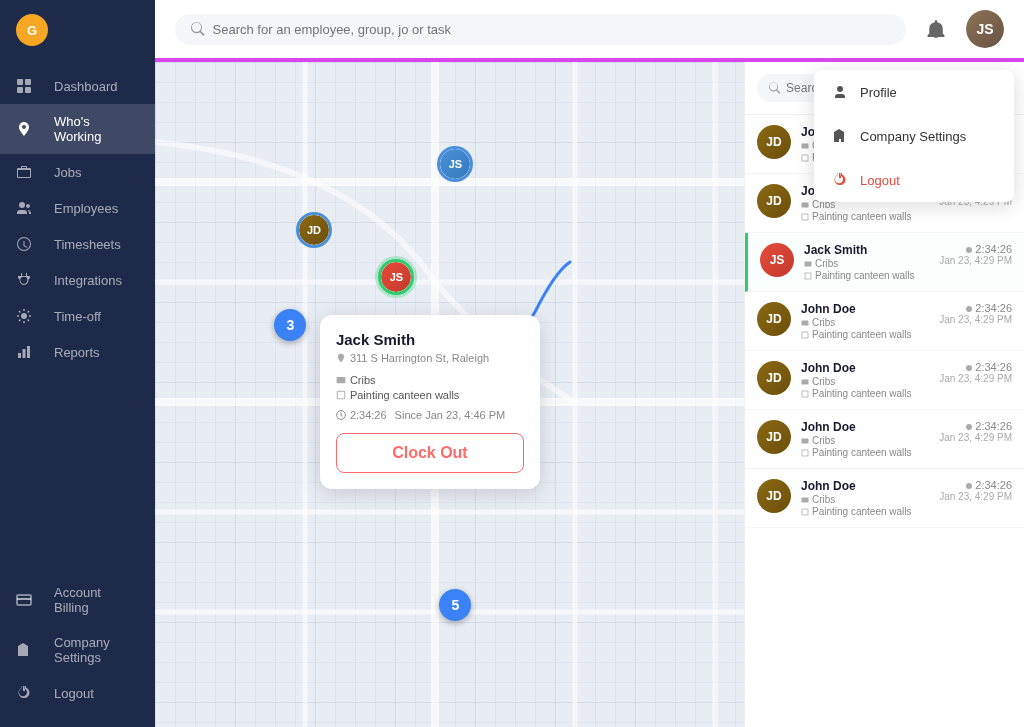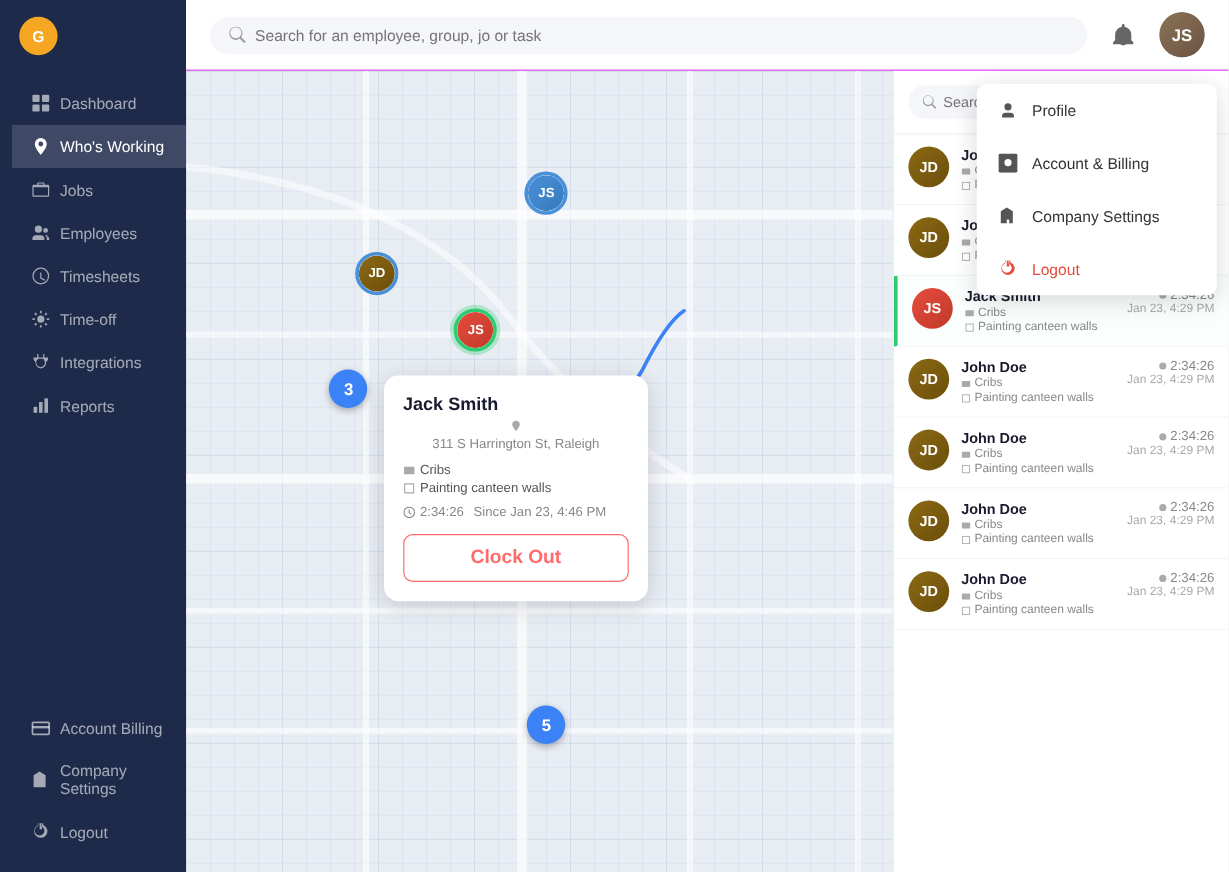--- a/index.html
+++ b/index.html
@@ -23,44 +23,43 @@
     }
     .logo-circle {
       width: 32px; height: 32px;
       background: #f5a623;
       border-radius: 50%;
       display: flex; align-items: center; justify-content: center;
       font-weight: bold; color: white; font-size: 13px;
     }
     .sidebar-nav { flex: 1; padding: 8px 0; }
     .nav-item {
-      display: flex; align-items: center; gap: 8px;
+      display: flex; align-items: center; gap: 22px;
       padding: 10px 16px;
       color: rgba(255,255,255,0.6);
       font-size: 13px;
       cursor: pointer;
       border-radius: 0;
       transition: background 0.15s;
-      margin-left: 10px;
     }
     .nav-item.active { background: rgba(255,255,255,0.15); color: white; }
     .nav-icon { width: 16px; height: 16px; display: flex; align-items: center; justify-content: center; flex-shrink: 0; }
     .sidebar-bottom { padding: 8px 0 16px; }
 
     
     .main { flex: 1; display: flex; flex-direction: column; position: relative; overflow: hidden; }
 
     
     .header {
       background: white;
       padding: 10px 20px;
       display: flex;
       align-items: center;
       gap: 12px;
-      border-bottom: 1px solid #d946ef;
+      border-bottom: 4px solid #d946ef;
       z-index: 10;
     }
     .search-bar {
       flex: 1;
       display: flex;
       align-items: center;
       background: #f5f6fa;
       border-radius: 20px;
       padding: 8px 16px;
       gap: 8px;
@@ -161,21 +160,21 @@
     .info-popup {
       position: absolute;
       background: white;
       border-radius: 12px;
       padding: 16px;
       width: 220px;
       box-shadow: 0 4px 20px rgba(0,0,0,0.15);
       z-index: 20;
     }
     .info-popup h3 { font-size: 15px; font-weight: 700; color: #1a1a2e; margin-bottom: 4px; }
-    .info-location { font-size: 11px; color: #888; display: flex; align-items: center; gap: 4px; margin-bottom: 10px; flex-direction: column; }
+    .info-location { font-size: 11px; color: #888; display: flex; align-items: center; gap: 4px; margin-bottom: 10px; }
     .info-detail { font-size: 11px; color: #555; margin-bottom: 3px; display: flex; align-items: center; gap: 4px; }
     .info-time-row { display: flex; align-items: center; gap: 8px; margin: 8px 0 12px; font-size: 11px; color: #888; }
     .time-badge { display: flex; align-items: center; gap: 4px; color: #888; }
     .clock-out-btn {
       width: 100%;
       padding: 10px;
       background: white;
       border: 1.5px solid #ff6b6b;
       border-radius: 8px;
       color: #ff6b6b;
@@ -325,34 +324,34 @@
             <path d="M8 1a7 7 0 1 0 0 14A7 7 0 0 0 8 1zm0 1a6 6 0 1 1 0 12A6 6 0 0 1 8 2zm.5 3v4.5l3 1.5-.5.87-3.5-1.87V5h1z"></path>
           </svg>
       </span>
       <span>Timesheets</span>
     </div>
 
 
     <div class="nav-item">
       <span class="nav-icon">
         <svg width="16" height="16" viewBox="0 0 16 16" fill="currentColor">
+            <path d="M5 1v3H2v2l1.5 1.5A5 5 0 0 0 8 13a5 5 0 0 0 4.5-5.5L14 6V4h-3V1h-1v3H6V1H5zm1 4h4l.5.5A4 4 0 0 1 8 12a4 4 0 0 1-3.5-5.5L5 6z"></path>
+          </svg>
+      </span>
+      <span>Integrations</span>
+    </div>
+
+    <div class="nav-item">
+      <span class="nav-icon">
+        <svg width="16" height="16" viewBox="0 0 16 16" fill="currentColor">
             <circle cx="8" cy="8" r="3"></circle>
             <path d="M8 1v2M8 13v2M1 8h2M13 8h2M3.05 3.05l1.41 1.41M11.54 11.54l1.41 1.41M3.05 12.95l1.41-1.41M11.54 4.46l1.41-1.41" stroke="currentColor" stroke-width="1.5" fill="none"></path>
           </svg>
       </span>
       <span>Time-off</span>
-    </div>
-
-    <div class="nav-item">
-      <span class="nav-icon">
-        <svg width="16" height="16" viewBox="0 0 16 16" fill="currentColor">
-            <path d="M5 1v3H2v2l1.5 1.5A5 5 0 0 0 8 13a5 5 0 0 0 4.5-5.5L14 6V4h-3V1h-1v3H6V1H5zm1 4h4l.5.5A4 4 0 0 1 8 12a4 4 0 0 1-3.5-5.5L5 6z"></path>
-          </svg>
-      </span>
-      <span>Integrations</span>
     </div>
 
     <div class="nav-item">
       <span class="nav-icon">
         <svg width="16" height="16" viewBox="0 0 16 16" fill="currentColor">
             <rect x="2" y="9" width="3" height="5"></rect>
             <rect x="6.5" y="5" width="3" height="9"></rect>
             <rect x="11" y="2" width="3" height="12"></rect>
           </svg>
       </span>
@@ -691,28 +690,20 @@
     <span class="dropdown-icon">
       <svg width="16" height="16" viewBox="0 0 16 16" fill="#555">
           <path d="M8 8a3 3 0 1 0 0-6 3 3 0 0 0 0 6zm2 2H6a3 3 0 0 0-3 3v1h10v-1a3 3 0 0 0-3-3z"></path>
         </svg>
     </span>
     <span>Profile</span>
   </div>
   <div class="dropdown-item">
     <span class="dropdown-icon">
       <svg width="16" height="16" viewBox="0 0 16 16" fill="#555">
-          <path d="M11 5.5a.5.5 0 0 1 .5-.5h2a.5.5 0 0 1 0 1h-2a.5.5 0 0 1-.5-.5zM0 1.5A1.5 1.5 0 0 1 1.5 0h13A1.5 1.5 0 0 1 16 1.5v13a1.5 1.5 0 0 1-1.5 1.5h-13A1.5 1.5 0 0 1 0 14.5v-13zm8 3a3 3 0 1 0 0 6A3 3 0 0 0 8 4.5z"></path>
-        </svg>
-    </span>
-    <span>Account &amp; Billing</span>
-  </div>
-  <div class="dropdown-item">
-    <span class="dropdown-icon">
-      <svg width="16" height="16" viewBox="0 0 16 16" fill="#555">
           <path d="M2 14V4l5-3 5 3v10H9v-3H7v3H2zm3-3h2v2H5v-2zm4 0h2v2H9v-2zM5 7h2v2H5V7zm4 0h2v2H9V7z"></path>
         </svg>
     </span>
     <span>Company Settings</span>
   </div>
   <div class="dropdown-item logout">
     <span class="dropdown-icon">
       <svg width="16" height="16" viewBox="0 0 16 16" fill="#e74c3c">
           <path d="M6 1v1.5a5.5 5.5 0 1 0 4 0V1H8.5v2.5a4 4 0 1 1-3 0V1H6zM7 1h2v5H7V1z"></path>
         </svg>

